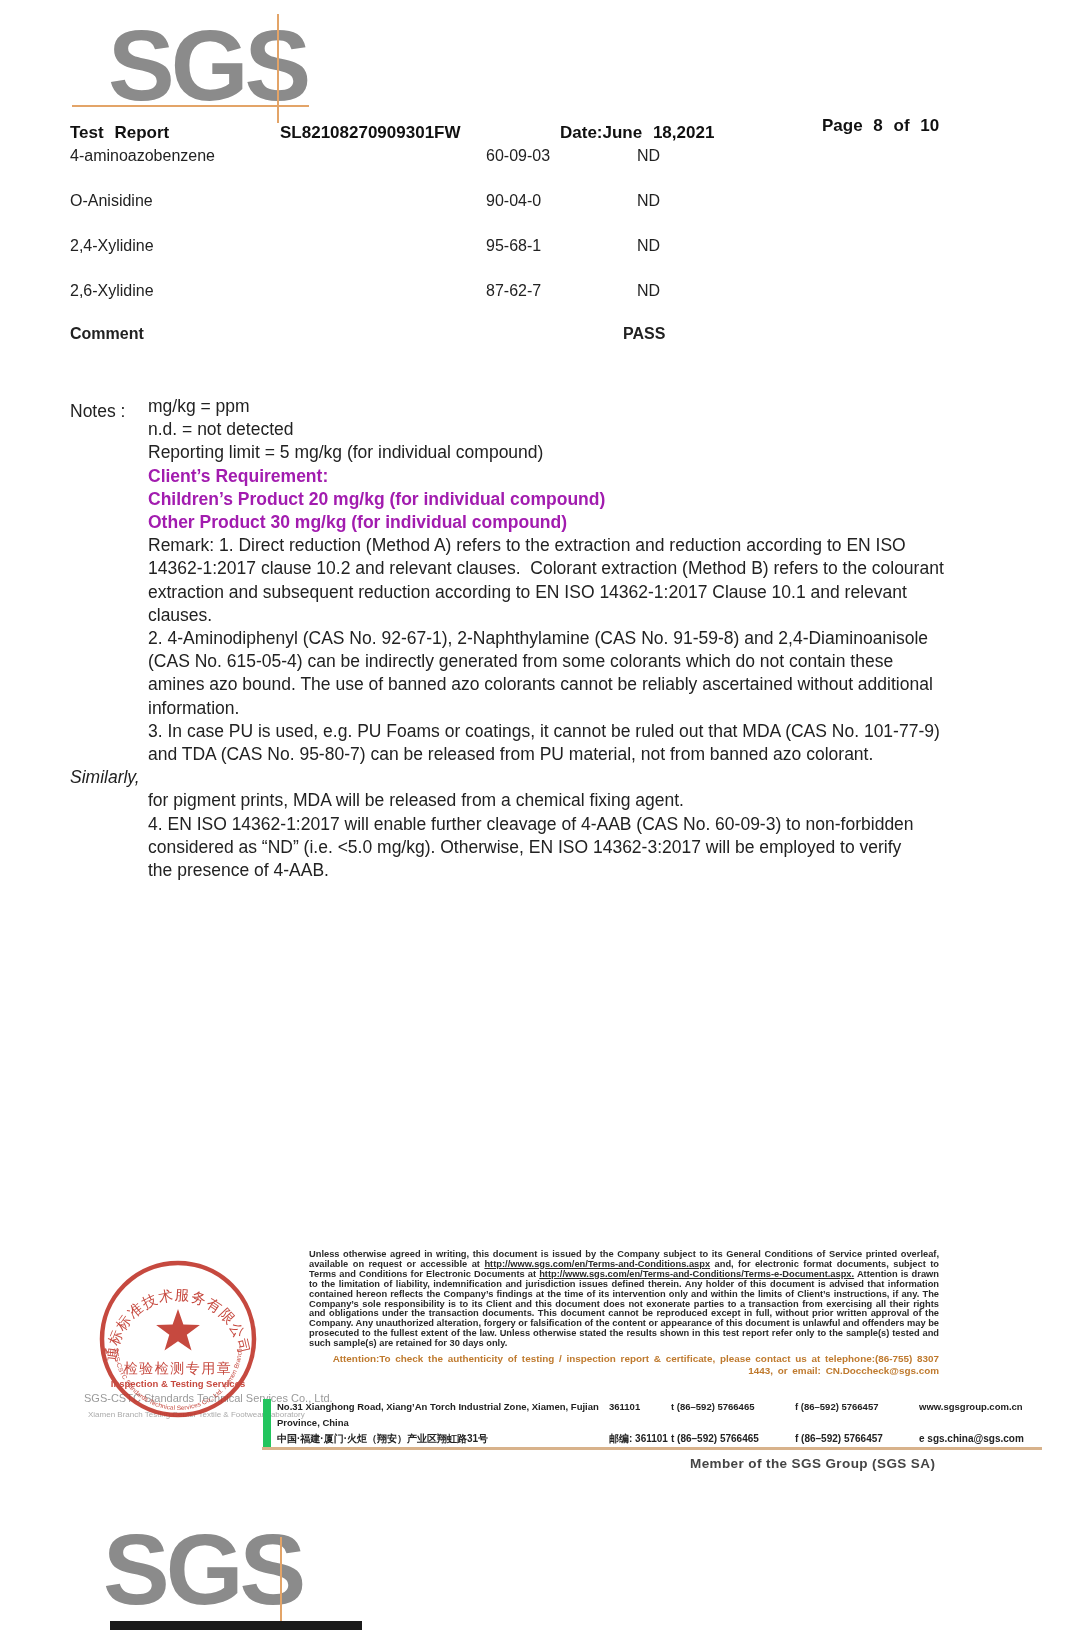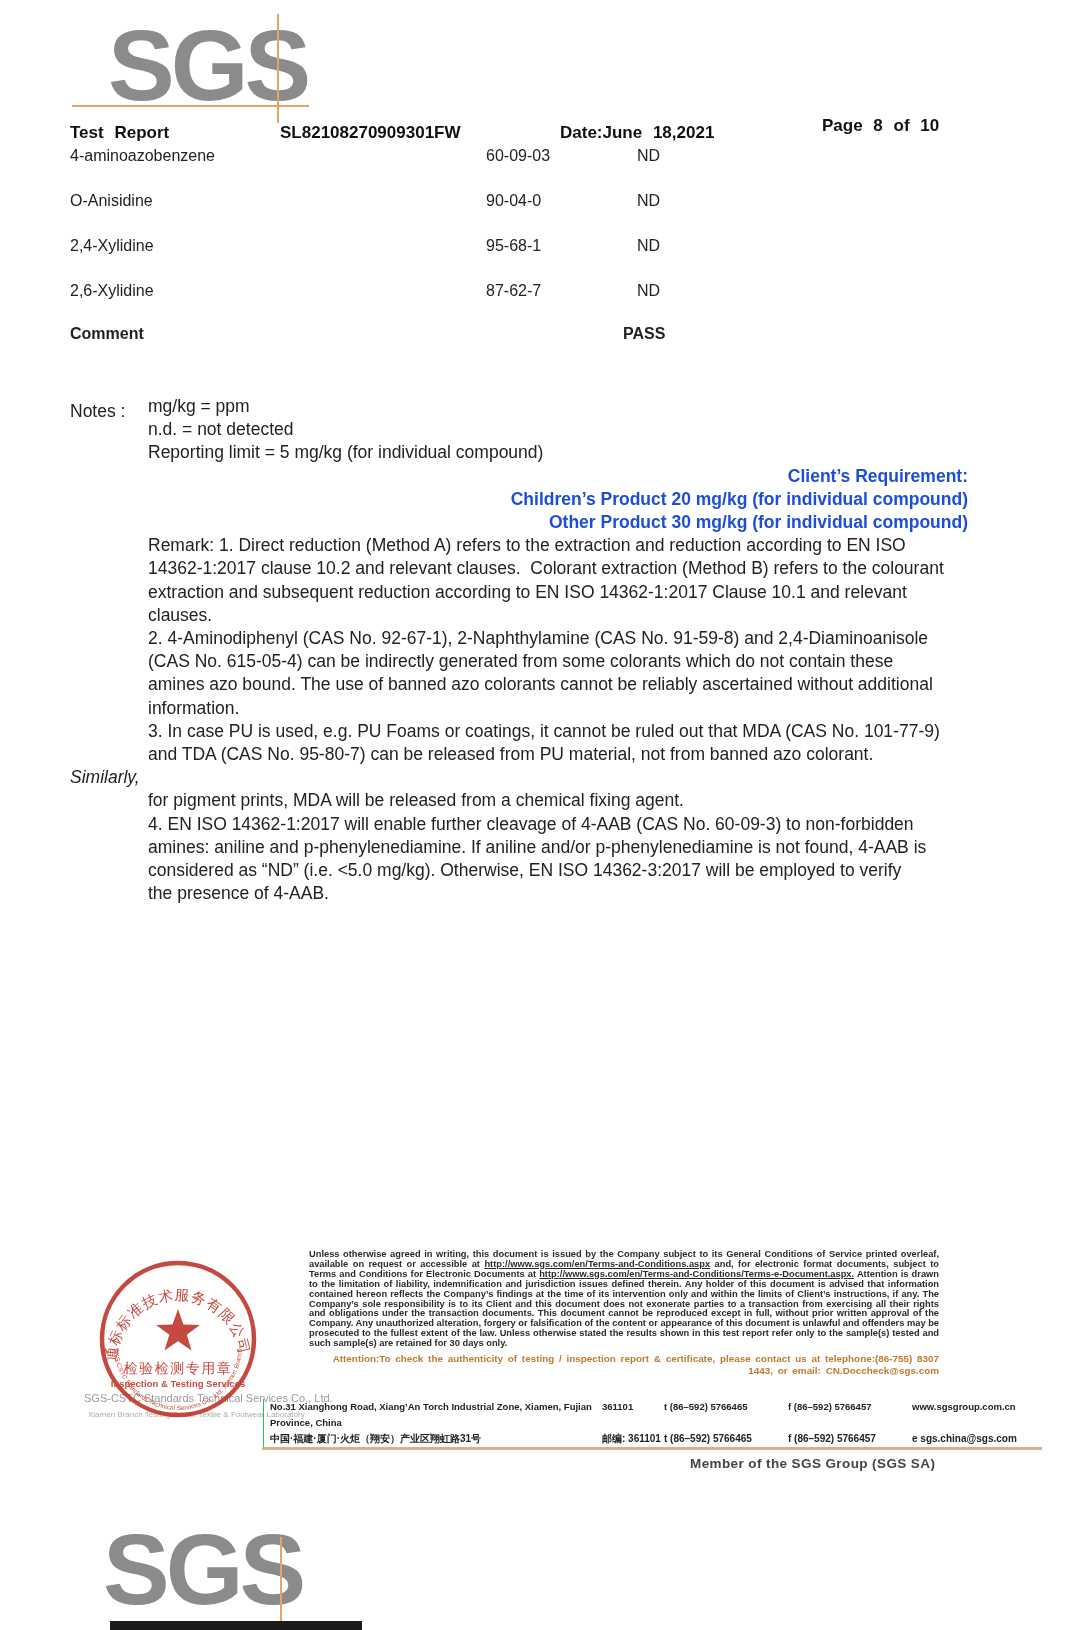--- a/index.html
+++ b/index.html
@@ -22,37 +22,37 @@
   .hdr{font-size:17px;font-weight:bold;word-spacing:6px;color:#111;}
 
   
   .cell{font-size:16px;color:#222;}
   .bold{font-weight:bold;}
 
   
   .notes-heading{font-size:17.5px;color:#222;}
   .notes-block{left:148px;top:395px;width:820px;}
   .nline{font-size:17.5px;line-height:23.2px;color:#222;white-space:pre;}
-  .nline.bold{color:#1d4ed8;text-align:right;}
+  .nline.bold{color:#a21caf;}
   .nline.outdent{margin-left:-78px;font-style:italic;}
 
   
   .legal{
     left:265px;top:1250px;width:630px;font-size:9.3px;line-height:9.9px;
     font-weight:bold;color:#2b2b2b;text-align:justify;margin-left:44px;
   }
   .url{text-decoration:underline;}
   .attention{
     margin-top:4px;color:#bf7a2e;font-size:9.9px;line-height:11.5px;
     font-weight:bold;word-spacing:2px;text-align:right;
   }
 
   
   .addr{
-    left:263px;top:1399px;width:782px;border-left:1px solid #22c55e;
+    left:263px;top:1399px;width:782px;border-left:8px solid #22c55e;
     padding-left:6px;font-size:9.5px;color:#222;font-weight:bold;
   }
   .addr-row{display:flex;align-items:baseline;line-height:16px;}
   .addr-main{width:332px;}
   .addr-zip{width:62px;}
   .addr-tel{width:124px;}
   .addr-fax{width:124px;}
   .addr-net{flex:1;}
   .cnline{font-size:10px;}
 
@@ -114,21 +114,20 @@
   <div class="nline">clauses.</div>
   <div class="nline">2. 4-Aminodiphenyl (CAS No. 92-67-1), 2-Naphthylamine (CAS No. 91-59-8) and 2,4-Diaminoanisole</div>
   <div class="nline">(CAS No. 615-05-4) can be indirectly generated from some colorants which do not contain these</div>
   <div class="nline">amines azo bound. The use of banned azo colorants cannot be reliably ascertained without additional</div>
   <div class="nline">information.</div>
   <div class="nline">3. In case PU is used, e.g. PU Foams or coatings, it cannot be ruled out that MDA (CAS No. 101-77-9)</div>
   <div class="nline">and TDA (CAS No. 95-80-7) can be released from PU material, not from banned azo colorant.</div>
   <div class="nline outdent">Similarly,</div>
   <div class="nline">for pigment prints, MDA will be released from a chemical fixing agent.</div>
   <div class="nline">4. EN ISO 14362-1:2017 will enable further cleavage of 4-AAB (CAS No. 60-09-3) to non-forbidden</div>
-  <div class="nline">amines: aniline and p-phenylenediamine. If aniline and/or p-phenylenediamine is not found, 4-AAB is</div>
   <div class="nline">considered as “ND” (i.e. &lt;5.0 mg/kg). Otherwise, EN ISO 14362-3:2017 will be employed to verify</div>
   <div class="nline">the presence of 4-AAB.</div>
 </div>
 
 <div class="abs co-name" style="left:84px;top:1392px;">SGS-CSTC Standards Technical Services Co., Ltd.</div>
 <div class="abs co-lab" style="left:88px;top:1410px;">Xiamen Branch Testing Center Textile &amp; Footwear Laboratory</div>
 
 <svg class="abs" style="left:92px;top:1256px;opacity:.9;" width="172" height="166" viewBox="0 0 170 166">
   <defs>
     <path id="arcTop" d="M 23,106 A 62,62 0 1 1 147,106" fill="none"></path>

